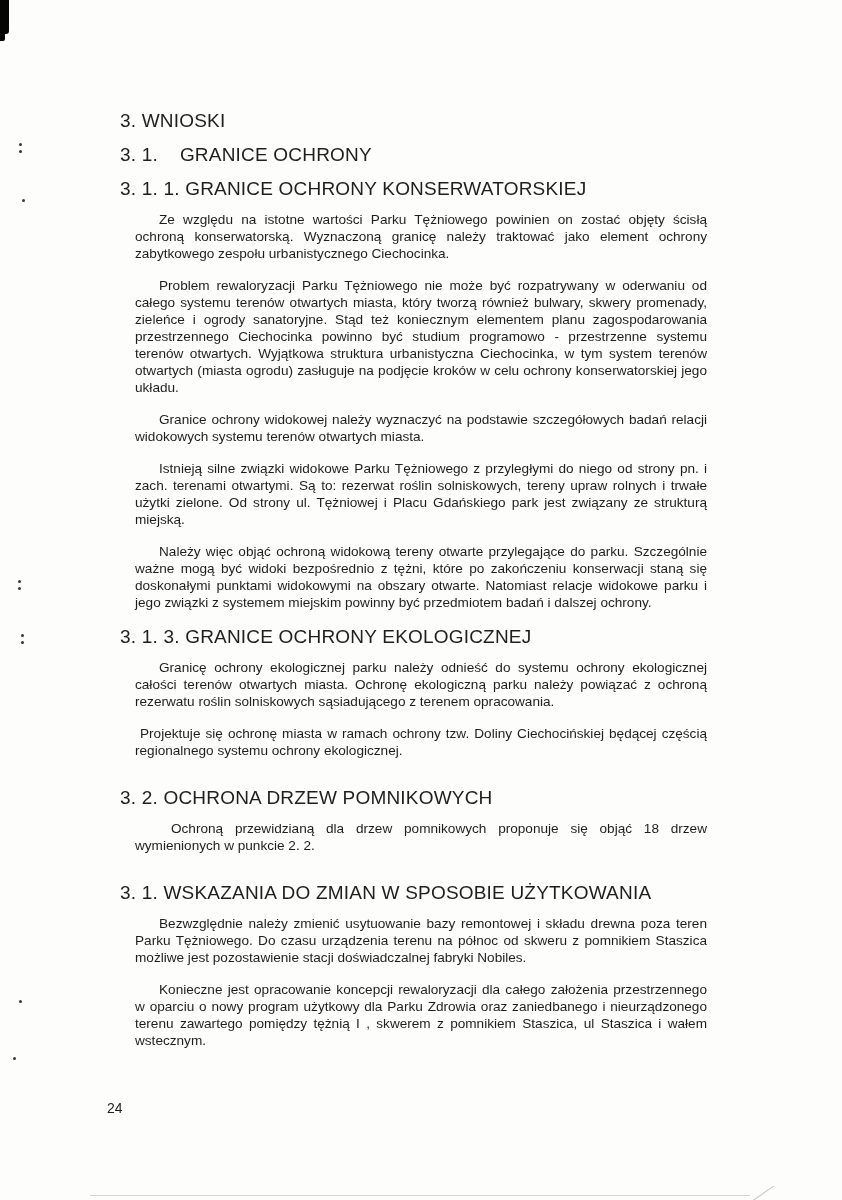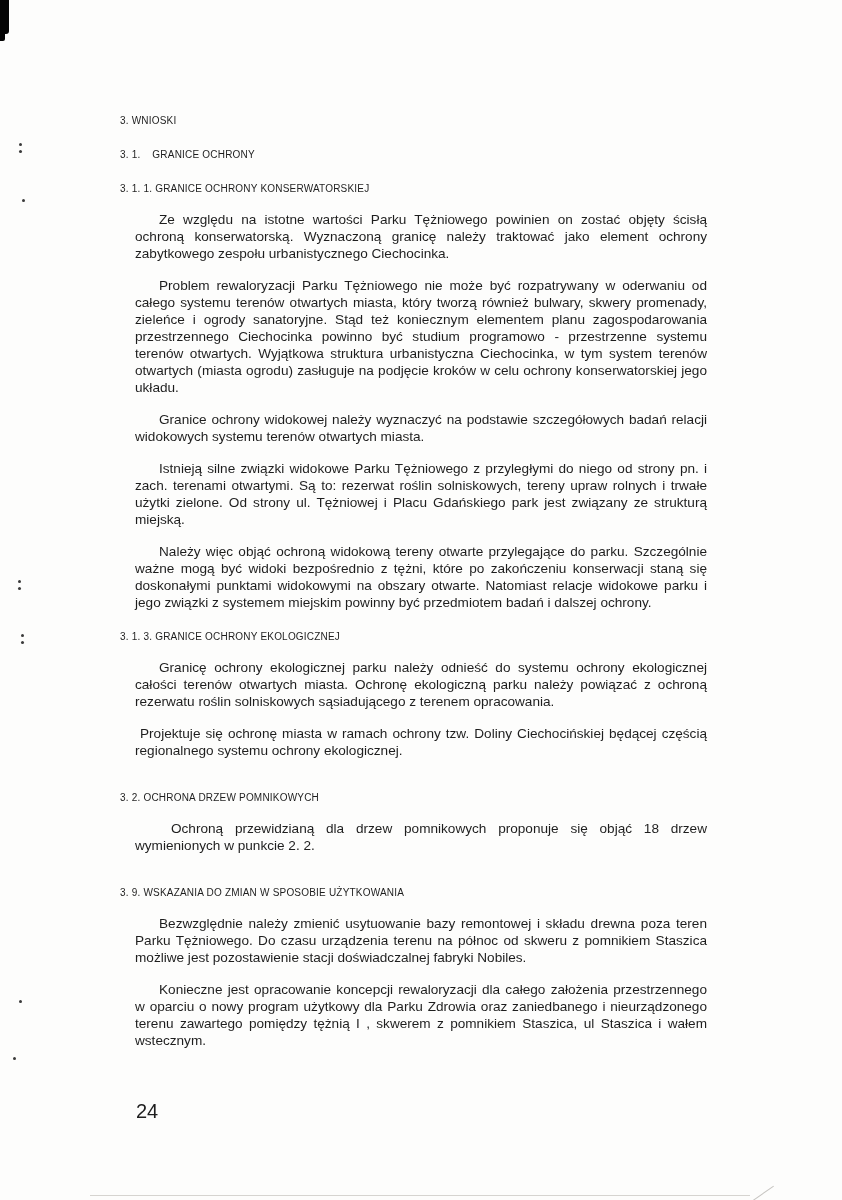--- a/index.html
+++ b/index.html
@@ -16,44 +16,44 @@
     font-family: "Liberation Sans", "DejaVu Sans", sans-serif;
     color: #1e1e1e;
   }
   .content {
     position: absolute;
     left: 120px;
     top: 112px;
     width: 602px;
   }
   .hd {
-    font-size: 10px;
+    font-size: 19px;
     font-weight: 400;
     line-height: 17px;
     margin: 17px 0 0 0;
     white-space: pre-wrap;
     letter-spacing: 0.2px;
   }
   .hd.first { margin-top: 0; }
   .hd.big-gap { margin-top: 30px; }
   p.para {
     font-size: 13.6px;
     line-height: 17px;
     margin: 15px;
     text-align: justify;
     text-indent: 24px;
   }
   p.para.after-hd { margin-top: 14px; }
   p.para.indent-sm { text-indent: 5px; }
   p.para.indent-lg { text-indent: 36px; }
   .page-number {
     position: absolute;
-    left: 136px;
+    left: 107px;
     top: 1100px;
-    font-size: 20px;
+    font-size: 14px;
   }
   
   .artifact { position: absolute; }
   .bar-top-left {
     left: 0; top: 0;
     width: 9px; height: 34px;
     background: #050505;
     border-bottom-right-radius: 3px;
   }
   .bar-top-left::after {
@@ -109,19 +109,19 @@
     <p class="para">Istnieją silne związki widokowe Parku Tężniowego z przyległymi do niego od strony pn. i zach. terenami otwartymi. Są to: rezerwat roślin solniskowych, tereny upraw rolnych i trwałe użytki zielone. Od strony ul. Tężniowej i Placu Gdańskiego park jest związany ze strukturą miejską.</p>
     <p class="para">Należy więc objąć ochroną widokową tereny otwarte przylegające do parku. Szczególnie ważne mogą być widoki bezpośrednio z tężni, które po zakończeniu konserwacji staną się doskonałymi punktami widokowymi na obszary otwarte. Natomiast relacje widokowe parku i jego związki z systemem miejskim powinny być przedmiotem badań i dalszej ochrony.</p>
 
     <div class="hd">3. 1. 3. GRANICE OCHRONY EKOLOGICZNEJ</div>
     <p class="para after-hd">Granicę ochrony ekologicznej parku należy odnieść do systemu ochrony ekologicznej całości terenów otwartych miasta. Ochronę ekologiczną parku należy powiązać z ochroną rezerwatu roślin solniskowych sąsiadującego z terenem opracowania.</p>
     <p class="para indent-sm">Projektuje się ochronę miasta w ramach ochrony tzw. Doliny Ciechocińskiej będącej częścią regionalnego systemu ochrony ekologicznej.</p>
 
     <div class="hd big-gap">3. 2. OCHRONA DRZEW POMNIKOWYCH</div>
     <p class="para after-hd indent-lg">Ochroną przewidzianą dla drzew pomnikowych proponuje się objąć 18 drzew wymienionych w punkcie 2. 2.</p>
 
-    <div class="hd big-gap">3. 9. WSKAZANIA DO ZMIAN W SPOSOBIE UŻYTKOWANIA</div>
+    <div class="hd big-gap">3. 1. WSKAZANIA DO ZMIAN W SPOSOBIE UŻYTKOWANIA</div>
     <p class="para after-hd">Bezwzględnie należy zmienić usytuowanie bazy remontowej i składu drewna poza teren Parku Tężniowego. Do czasu urządzenia terenu na północ od skweru z pomnikiem Staszica możliwe jest pozostawienie stacji doświadczalnej fabryki Nobiles.</p>
     <p class="para">Konieczne jest opracowanie koncepcji rewaloryzacji dla całego założenia przestrzennego w oparciu o nowy program użytkowy dla Parku Zdrowia oraz zaniedbanego i nieurządzonego terenu zawartego pomiędzy tężnią I , skwerem z pomnikiem Staszica, ul Staszica i wałem wstecznym.</p>
   </main>
 
   <div class="page-number">24</div>
 </div>
 
 </body></html>

